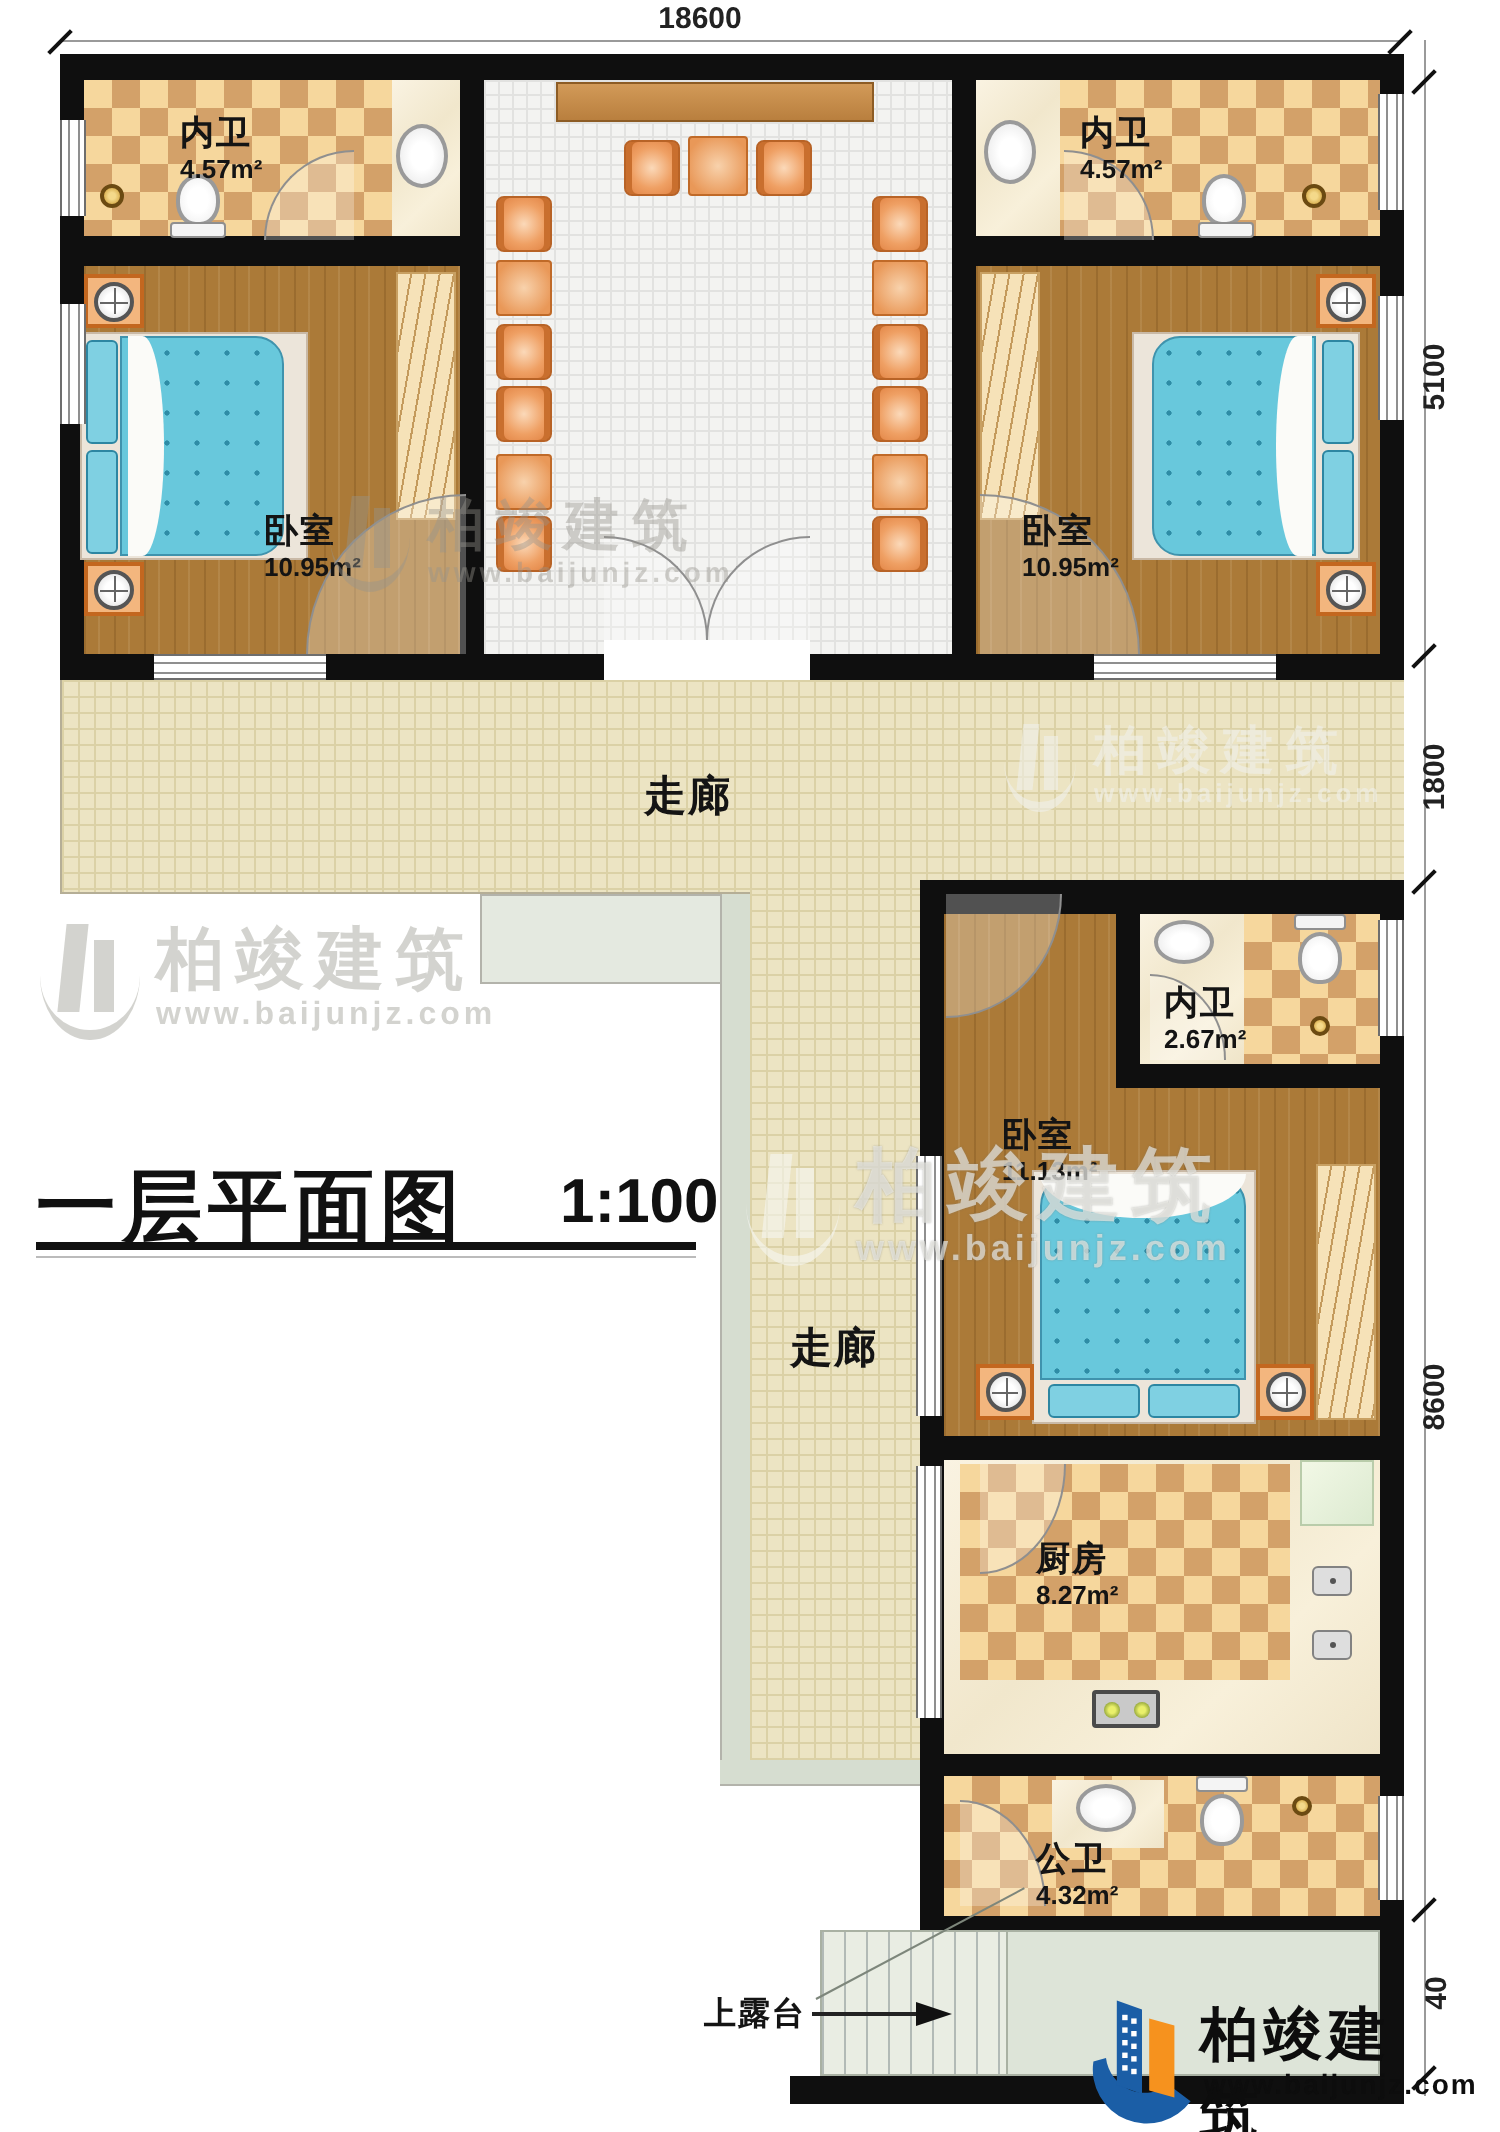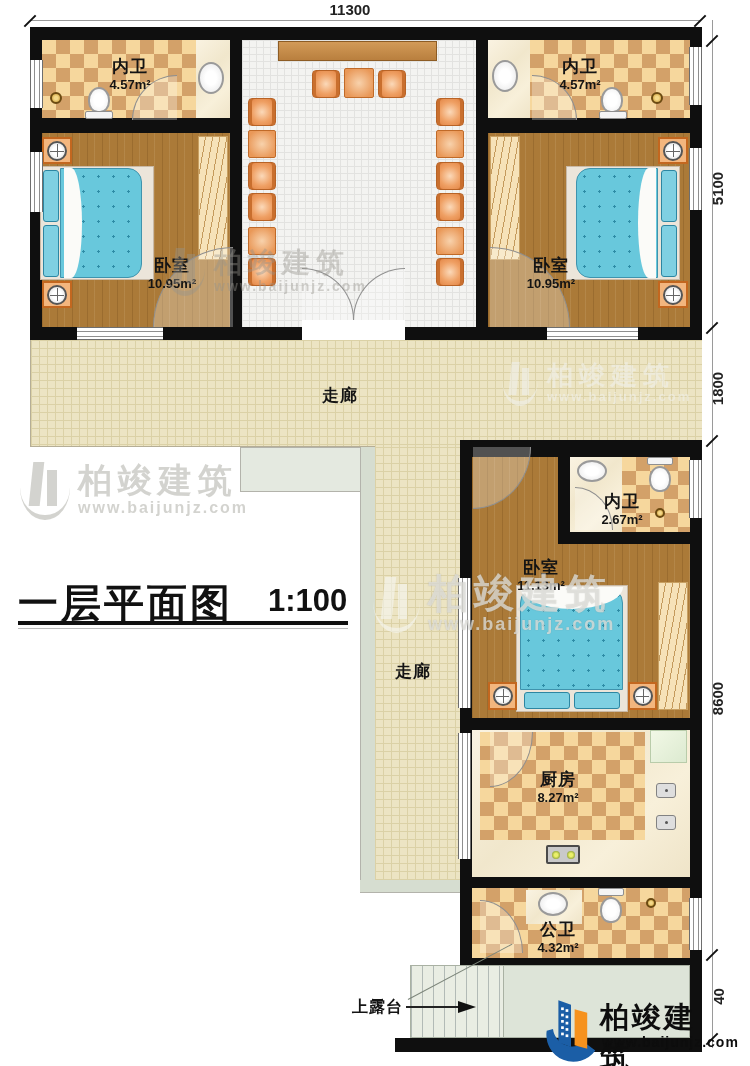--- a/index.html
+++ b/index.html
@@ -34,26 +34,26 @@
   .toiletbowl{background:radial-gradient(#ffffff 40%,#ececec);border:2px solid #9a9a9a;border-radius:50% 50% 45% 45%;}
   .toilettank{background:#f4f4f4;border:1px solid #8f8f8f;border-radius:2px;}
   .flamp{border-radius:50%;background:radial-gradient(#f4d98a 30%,#c9972f);border:2px solid #6b4a12;}
   .fridge{background:linear-gradient(135deg,#f2f8e6,#dcead0);border:1px solid #b9ccaa;}
   .ksink{background:#dedede;border:1px solid #828282;border-radius:3px;position:relative;}
   .ksink::after{content:"";position:absolute;left:50%;top:50%;width:3px;height:3px;margin:-1.5px;border-radius:50%;background:#555;}
   .stove{background:#c9c9c9;border:2px solid #4a4a4a;border-radius:2px;display:flex;align-items:center;justify-content:space-around;}
   .burner{width:8px;height:8px;border-radius:50%;background:radial-gradient(#eaf06a 30%,#5f7a1e);}
   .stairs{background:#e9ede3;background-image:repeating-linear-gradient(90deg,#b2bab6 0 1px,transparent 1px 11px);border:1px solid #a9b1a3;}
   
-  .rlabel{position:absolute;text-align:center;color:#141414;line-height:1.18;}
+  .rlabel{position:absolute;text-align:left;color:#141414;line-height:1.18;}
   .rlabel .nm{display:block;font-size:17px;font-weight:bold;letter-spacing:1px;}
   .rlabel .ar{display:block;font-size:13px;font-weight:bold;}
   .rlabel.big .nm{font-size:20px;}
   .rlabel.big .ar{font-size:15px;}
-  .plainlabel{position:absolute;font-size:17px;font-weight:bold;color:#141414;letter-spacing:1px;}
+  .plainlabel{position:absolute;font-size:21px;font-weight:bold;color:#141414;letter-spacing:1px;}
   .dim{position:absolute;font-size:15px;font-weight:bold;color:#222;}
   .dimline{position:absolute;background:#9a9a9a;}
   .tick{position:absolute;width:16px;height:0;border-top:2px solid #111;transform:rotate(-45deg);}
   .vdim{position:absolute;display:flex;align-items:center;justify-content:center;width:40px;height:80px;}
   .vdim span{transform:rotate(-90deg);white-space:nowrap;font-size:15px;font-weight:bold;color:#222;}
   
   .wm{position:absolute;display:flex;align-items:center;gap:10px;pointer-events:none;}
   .wm .t1{display:block;font-weight:bold;letter-spacing:6px;line-height:1.05;}
   .wm .t2{display:block;font-weight:bold;letter-spacing:2px;}
   .wmicon{position:relative;}
@@ -69,21 +69,21 @@
   .logo-url{position:absolute;font-size:14px;font-weight:bold;color:#0d0d0d;letter-spacing:1px;}
 </style>
 </head>
 <body>
 
 <div class="canvas">
 
   <div class="dimline" style="left:30px;top:20px;width:670px;height:1px;"></div>
   <div class="tick" style="left:22px;top:20px;"></div>
   <div class="tick" style="left:692px;top:20px;"></div>
-  <div class="dim" style="left:280px;top:1px;width:140px;text-align:center;">11300</div>
+  <div class="dim" style="left:280px;top:1px;width:140px;text-align:center;">18600</div>
 
   <div class="dimline" style="left:712px;top:20px;width:1px;height:1028px;"></div>
   <div class="tick" style="left:704px;top:40px;"></div>
   <div class="tick" style="left:704px;top:327px;"></div>
   <div class="tick" style="left:704px;top:440px;"></div>
   <div class="tick" style="left:704px;top:954px;"></div>
   <div class="tick" style="left:704px;top:1038px;"></div>
   <div class="vdim" style="left:698px;top:148px;">
       <span>5100</span>
     </div>
@@ -318,21 +318,21 @@
         <div class="b2"></div>
         <div class="sw"></div>
       </div>
     <div>
       <span class="t1" style="font-size:40px;">柏竣建筑</span>
       <span class="t2" style="font-size:18px;">www.baijunjz.com</span>
     </div>
   </div>
 
   <div class="tb-title" style="left:18px;top:576px;">一层平面图</div>
-  <div class="tb-scale" style="left:268px;top:583px;text-align:center;">1:100</div>
+  <div class="tb-scale" style="left:280px;top:583px;text-align:center;">1:100</div>
   <div class="abs" style="left:18px;top:621px;width:330px;height:4px;background:#111;"></div>
   <div class="abs" style="left:18px;top:628px;width:330px;height:1px;background:#bbb;"></div>
 
   <div class="abs" style="left:540px;top:988px;width:180px;height:70px;background:transparent;">
     <svg width="54" height="66" viewBox="0 0 60 72" style="position:absolute;left:4px;top:8px;">
       <path d="M3 38 A30 30 0 0 0 57 60 L45 51 A22 22 0 0 1 10 36 Z" fill="#1b5ea6"></path>
       <path d="M16 4 L30 9 L30 56 L16 51 Z" fill="#1b5ea6"></path>
       <g fill="#ffffff">
         <rect x="19" y="12" width="3" height="3"></rect>
           <rect x="24" y="14" width="3" height="3"></rect>

